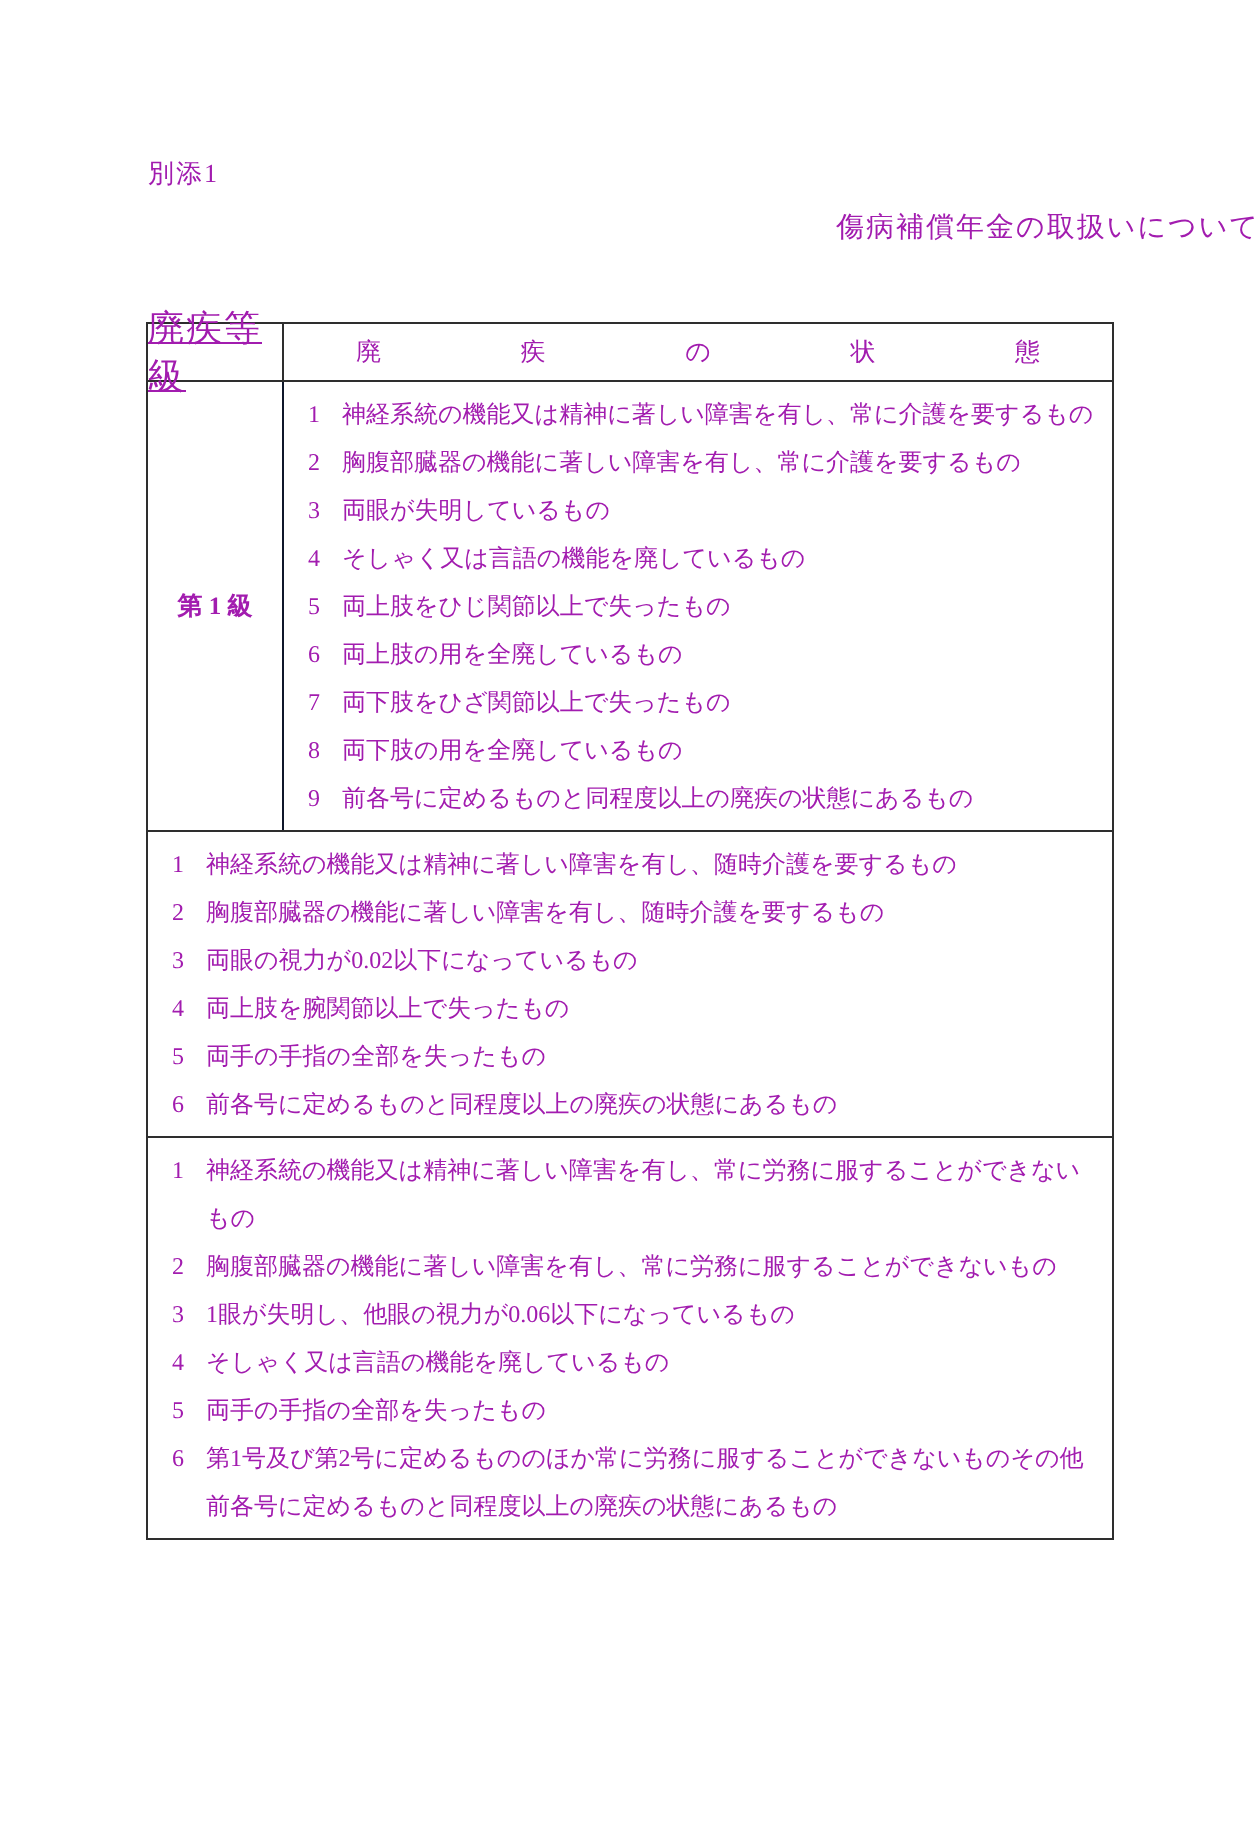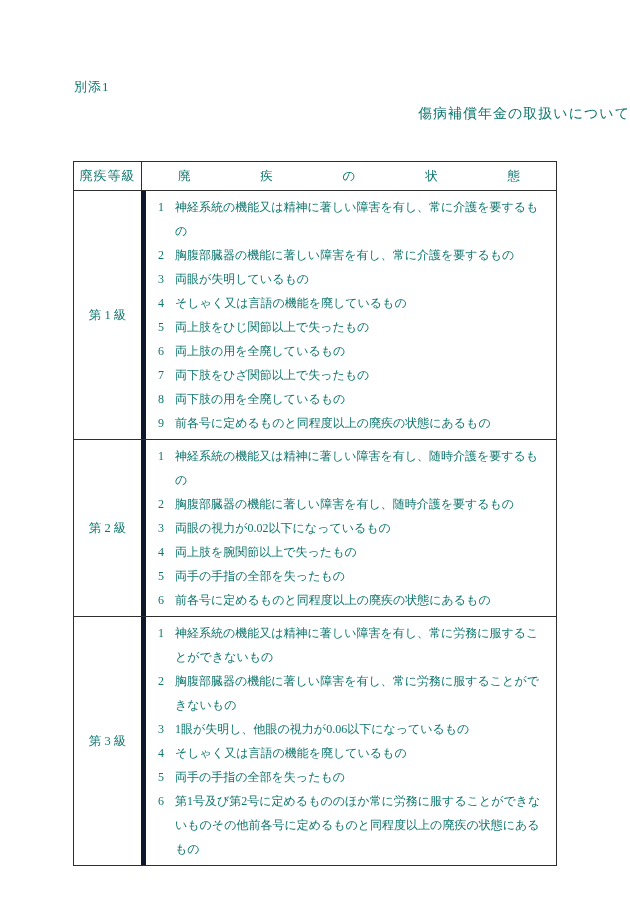--- a/index.html
+++ b/index.html
@@ -2,21 +2,21 @@
 <html lang="ja"><head>
 <meta charset="utf-8">
 <style>
   html,body { margin:0; padding:0; background:#e8e8e8; }
   .page {
     position:relative;
     width:630px; height:916px;
     margin:0 auto;
     background:#ffffff;
     font-family:"Liberation Serif","DejaVu Serif",serif;
-    color:#0f766e;
+    color:#a21caf;
     overflow:hidden;
   }
   .attachment-label {
     position:absolute; left:74px; top:78px;
     font-size:13px; letter-spacing:1px;
   }
   .doc-title {
     position:absolute; top:105px; left:0; width:100%;
     text-align:right; font-size:14px; letter-spacing:1px;
   }
@@ -28,33 +28,33 @@
     position:absolute; left:73px; top:161px; width:484px;
     border:1.5px solid #2e2e2e;
     box-sizing:border-box;
     background:#fff;
   }
   .thead { display:flex; border-bottom:1px solid #2e2e2e; height:28px; }
   .th-grade {
     width:67px; flex-shrink:0;
     border-right:1px solid #2e2e2e;
     display:flex; align-items:center; justify-content:center;
-    font-size:13px; letter-spacing:1px;
+    font-size:18px; letter-spacing:1px;text-decoration:underline;
   }
   .th-state {
     flex:1; display:flex; align-items:center; justify-content:space-between;
     padding:0 36px; font-size:12.5px;
   }
   .trow { display:flex; border-bottom:1px solid #2e2e2e; }
   .trow:last-child { border-bottom:none; }
   .grade-cell {
     width:67px; flex-shrink:0;
-    border-right:5px solid #0f172a;
+    border-right:1px solid #0f172a;
     display:flex; align-items:center; justify-content:center;
-    font-size:12.5px; white-space:pre;
+    font-size:12.5px; white-space:pre;font-weight:bold;
   }
   .items-cell { flex:1; padding:4px 8px 4px 12px; }
   .item { display:flex; line-height:24px; font-size:12px; }
   .item .no { width:14px; flex-shrink:0; margin-right:3px; }
   .item .txt { flex:1; }
 </style>
 </head>
 <body>
 
 <div class="page">
@@ -111,21 +111,20 @@
             <span class="txt">両下肢の用を全廃しているもの</span>
           </div>
         <div class="item">
             <span class="no">9</span>
             <span class="txt">前各号に定めるものと同程度以上の廃疾の状態にあるもの</span>
           </div>
       </div>
     </div>
 
     <div class="trow">
-      <div class="grade-cell">第 2 級</div>
       <div class="items-cell">
         <div class="item">
             <span class="no">1</span>
             <span class="txt">神経系統の機能又は精神に著しい障害を有し、随時介護を要するもの</span>
           </div>
         <div class="item">
             <span class="no">2</span>
             <span class="txt">胸腹部臓器の機能に著しい障害を有し、随時介護を要するもの</span>
           </div>
         <div class="item">
@@ -141,21 +140,20 @@
             <span class="txt">両手の手指の全部を失ったもの</span>
           </div>
         <div class="item">
             <span class="no">6</span>
             <span class="txt">前各号に定めるものと同程度以上の廃疾の状態にあるもの</span>
           </div>
       </div>
     </div>
 
     <div class="trow">
-      <div class="grade-cell">第 3 級</div>
       <div class="items-cell">
         <div class="item">
             <span class="no">1</span>
             <span class="txt">神経系統の機能又は精神に著しい障害を有し、常に労務に服することができないもの</span>
           </div>
         <div class="item">
             <span class="no">2</span>
             <span class="txt">胸腹部臓器の機能に著しい障害を有し、常に労務に服することができないもの</span>
           </div>
         <div class="item">

